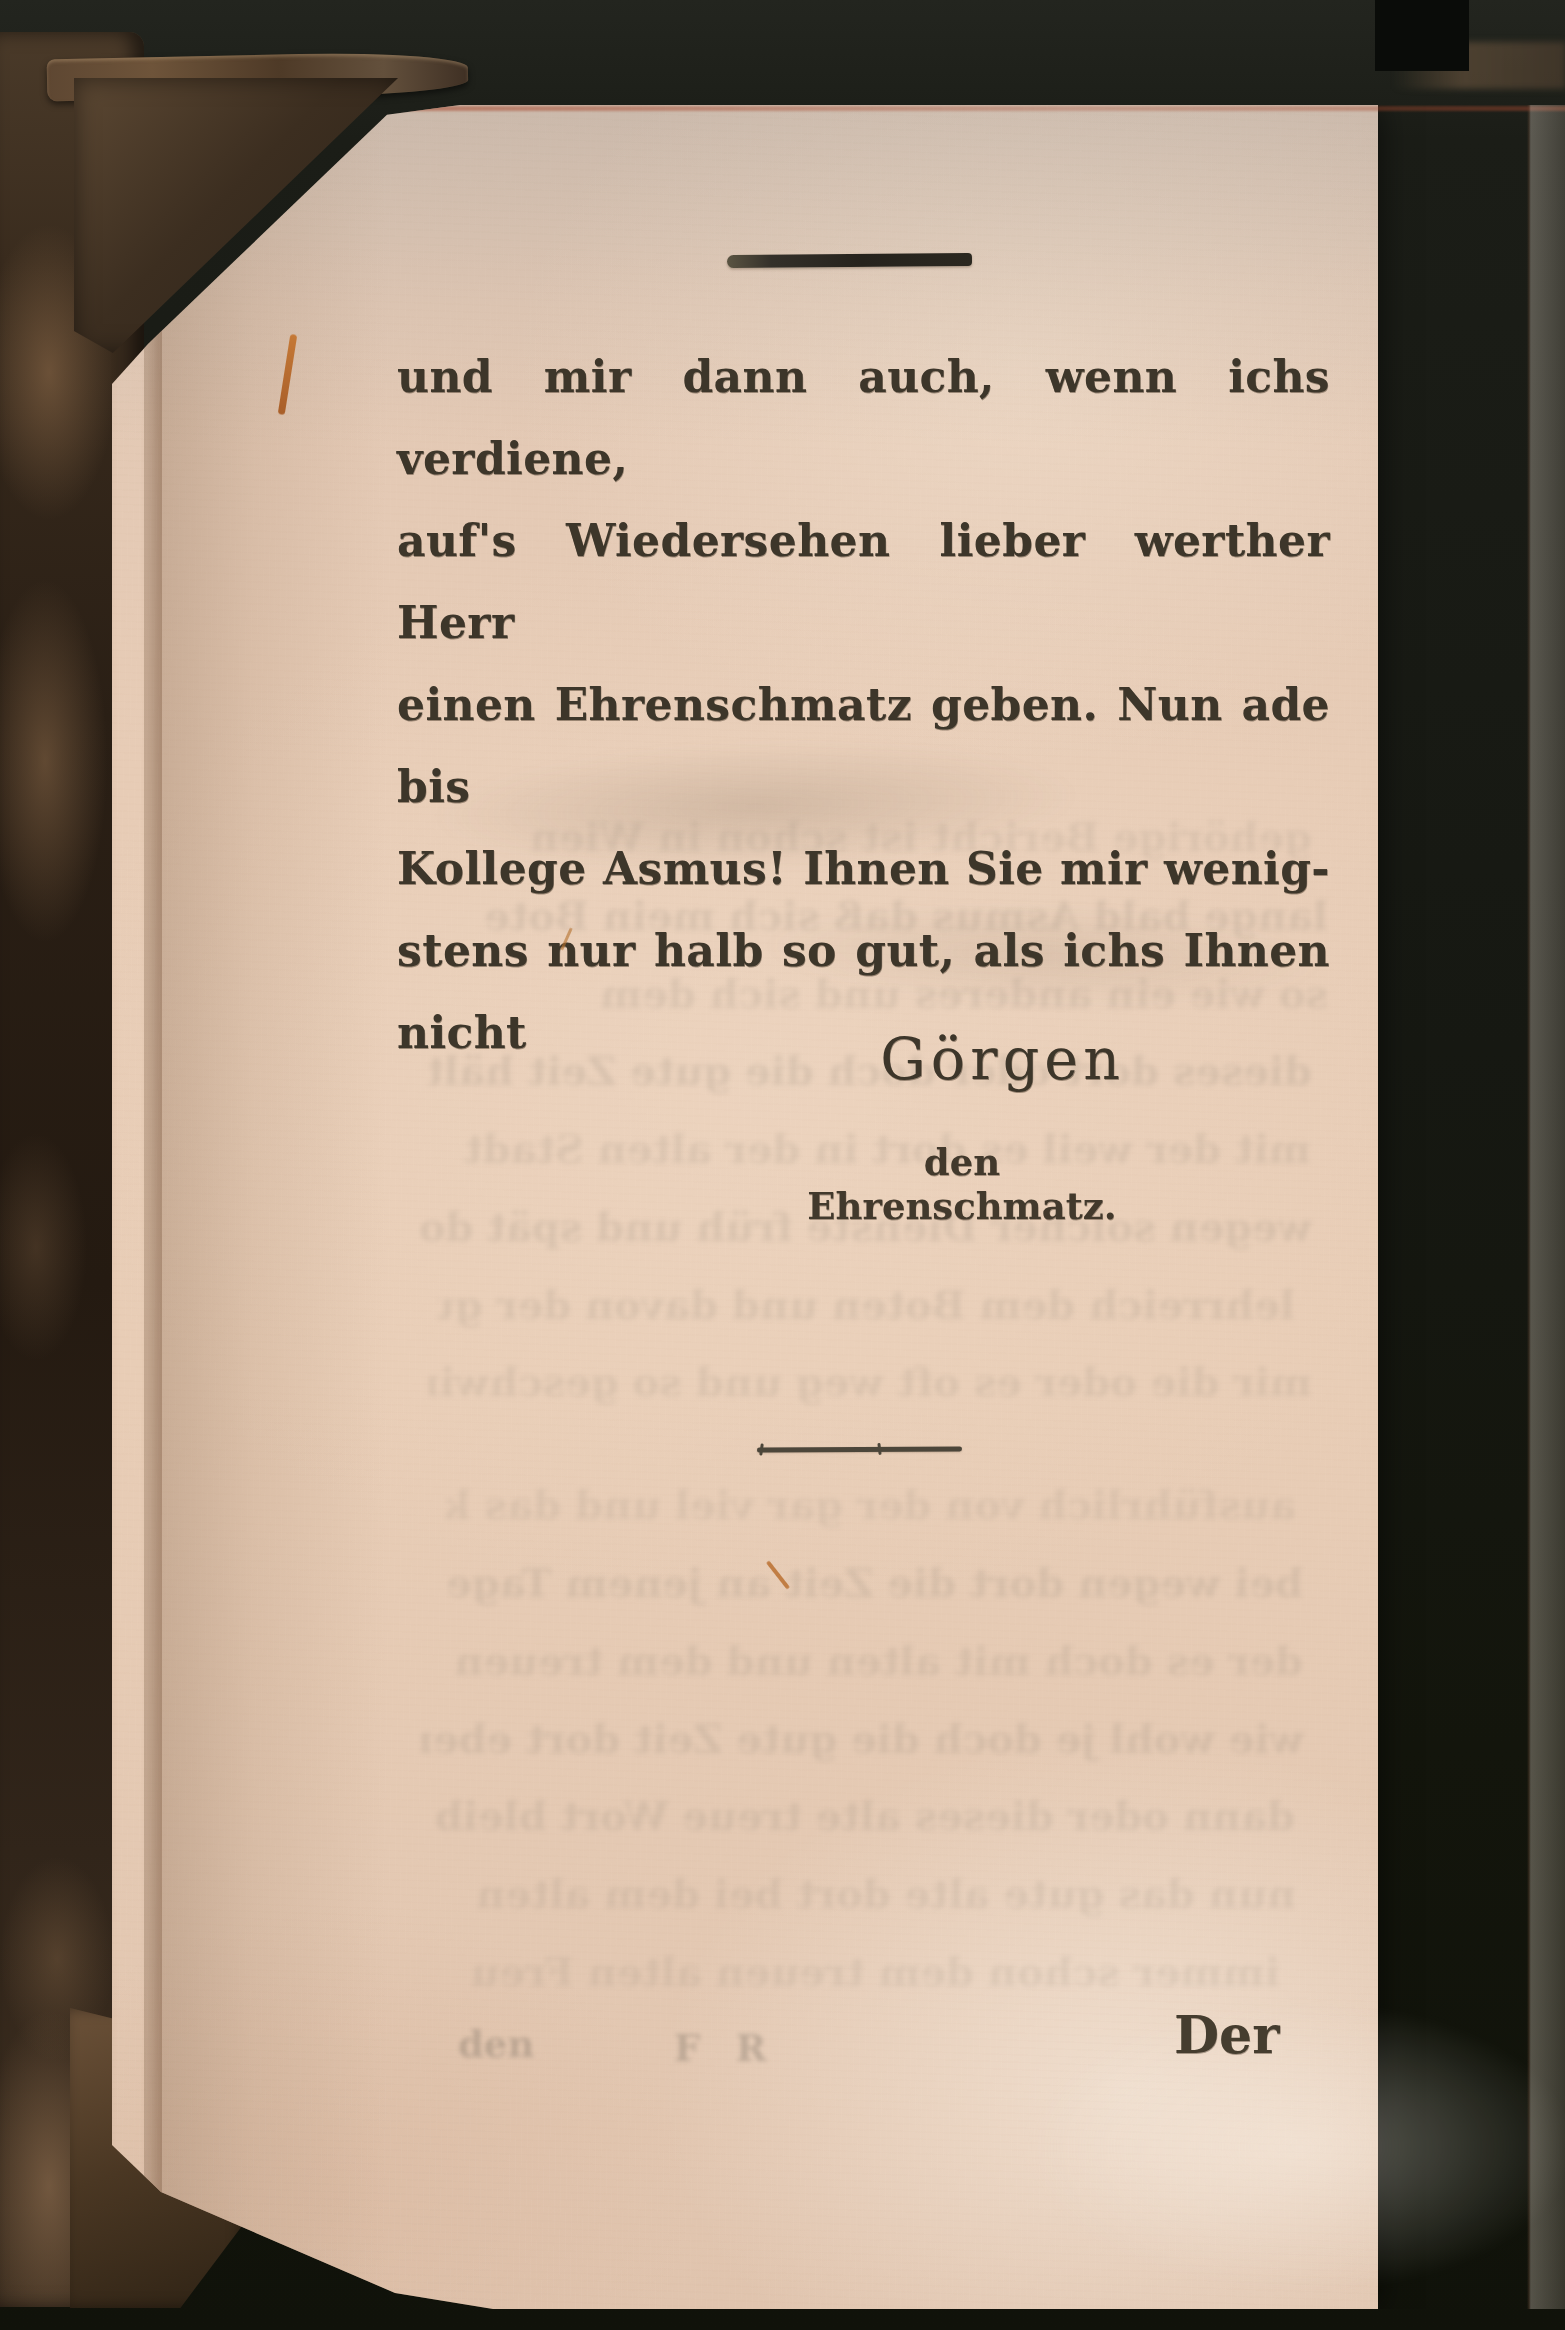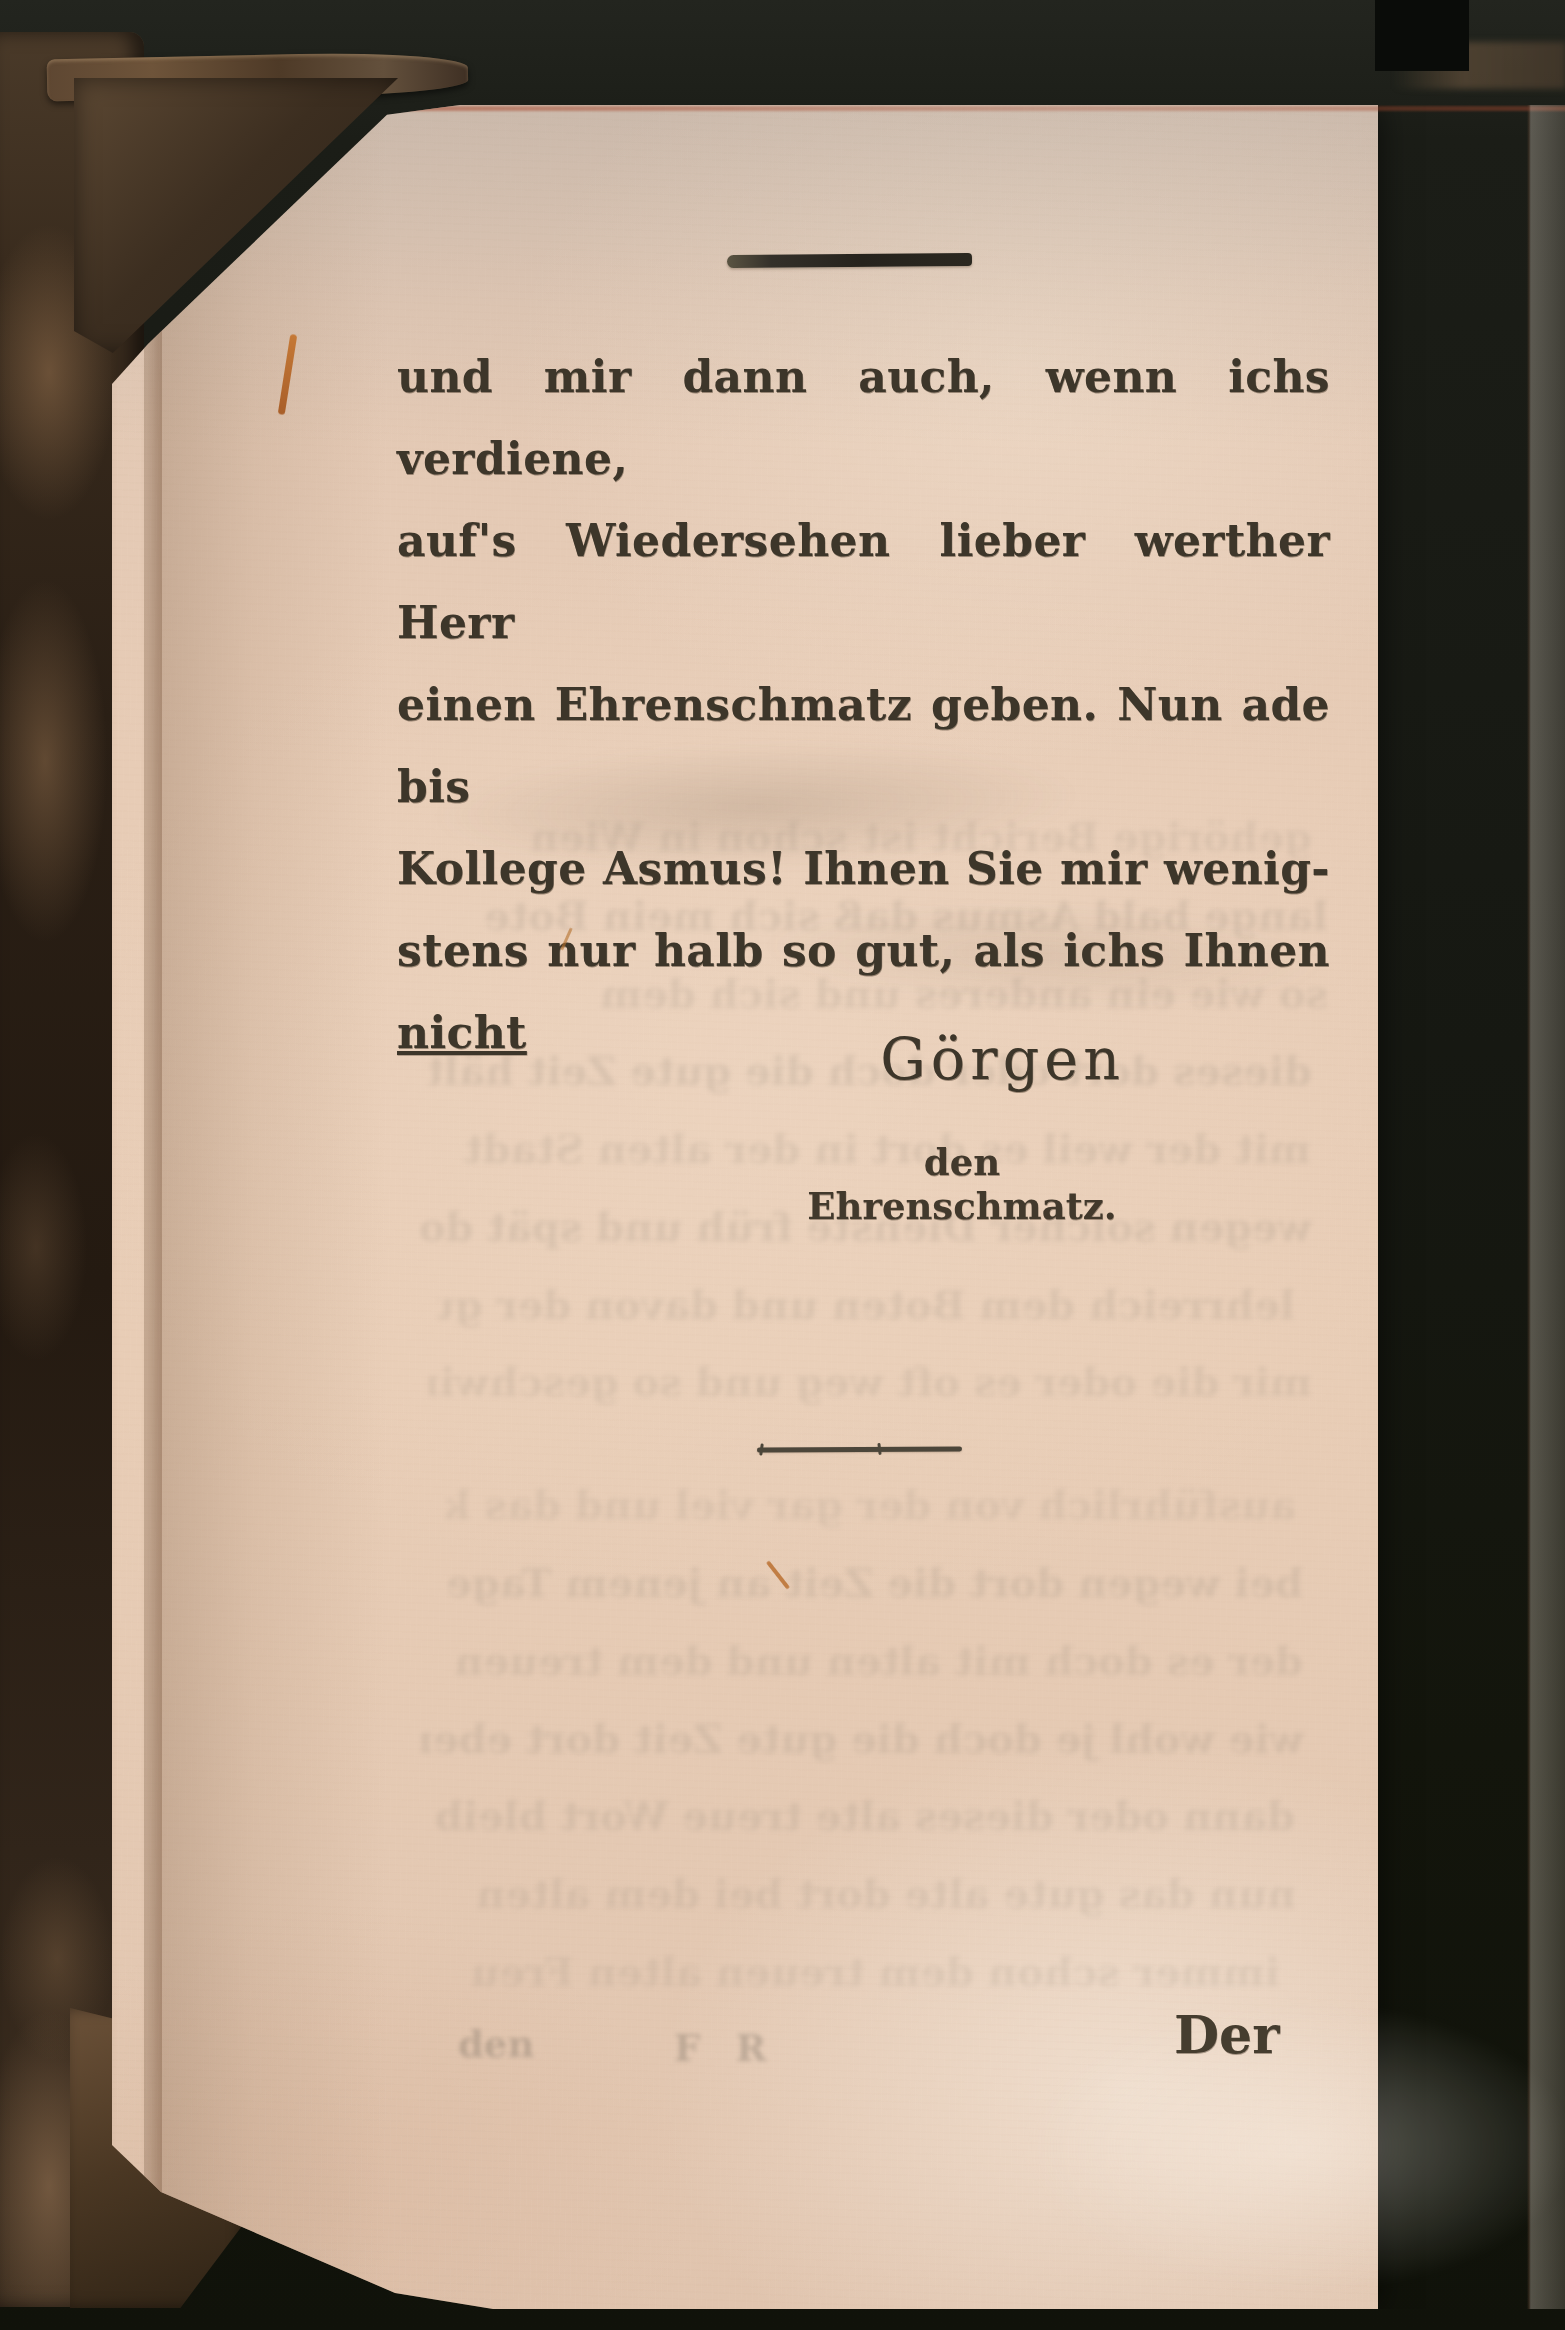--- a/index.html
+++ b/index.html
@@ -150,21 +150,21 @@
   }
   .rule-mid::before{left:3.2px;transform:rotate(8deg);}
   .rule-mid::after{left:121px;transform:rotate(-6deg);}
   .bodytext{
     position:absolute;left:285px;top:231px;width:933px;
     font-size:44px;font-weight:700;line-height:82px;
     color:#3d362a;letter-spacing:0.4px;
     text-shadow:0.5px 0.7px 0.6px rgba(60,46,30,.45);
   }
   .bodytext .jline{text-align:justify;text-align-last:justify;}
-  .bodytext .lline{text-align:center;text-align-last:left;text-decoration:underline;}
+  .bodytext .lline{text-align:center;text-align-last:left;}
   .signature-name{
     position:absolute;left:713px;top:921px;width:300px;
     font-size:57px;font-weight:400;text-align:right;letter-spacing:.09em;
     color:#3d362a;text-shadow:0.6px 0.8px 0.6px rgba(60,46,30,.45);
   }
   .signature-role{
     position:absolute;left:680px;top:1035px;width:340px;
     font-size:37px;font-weight:700;text-align:center;
     color:#42392c;text-shadow:0.4px 0.6px 0.5px rgba(60,46,30,.4);
   }

